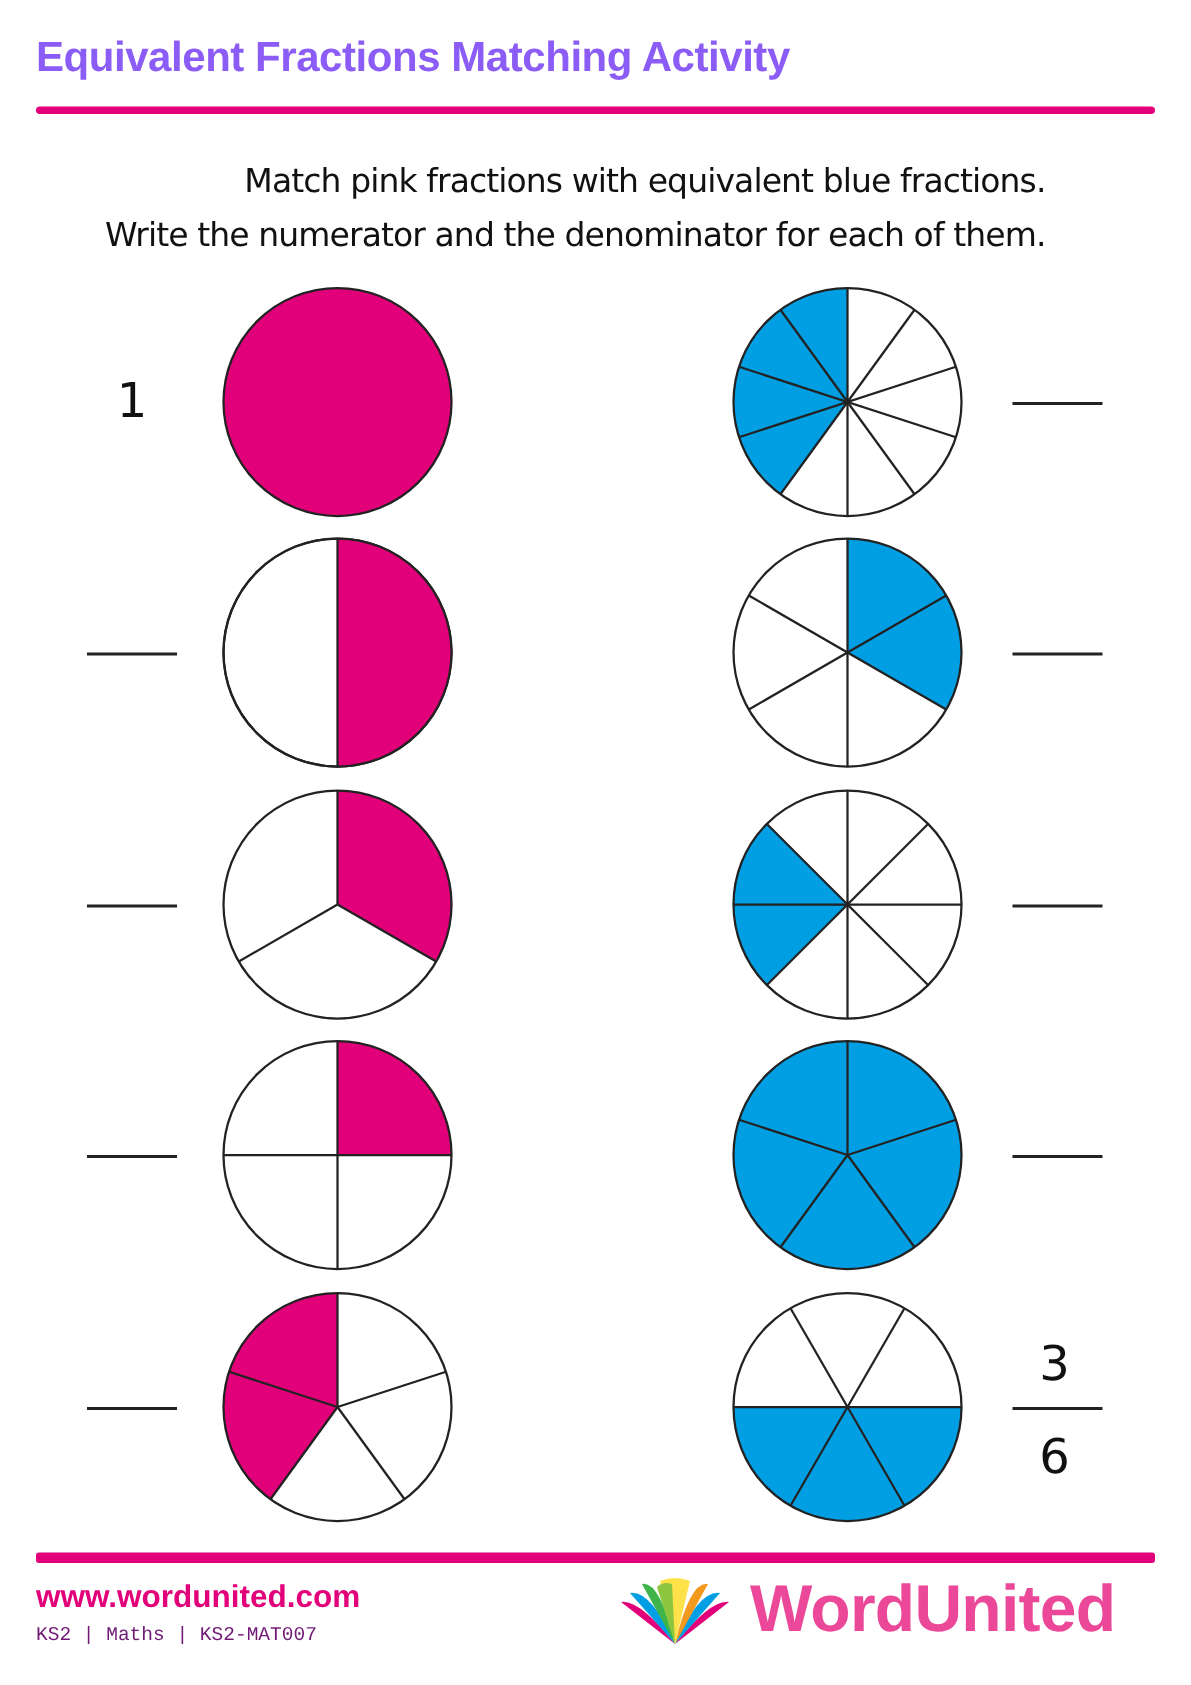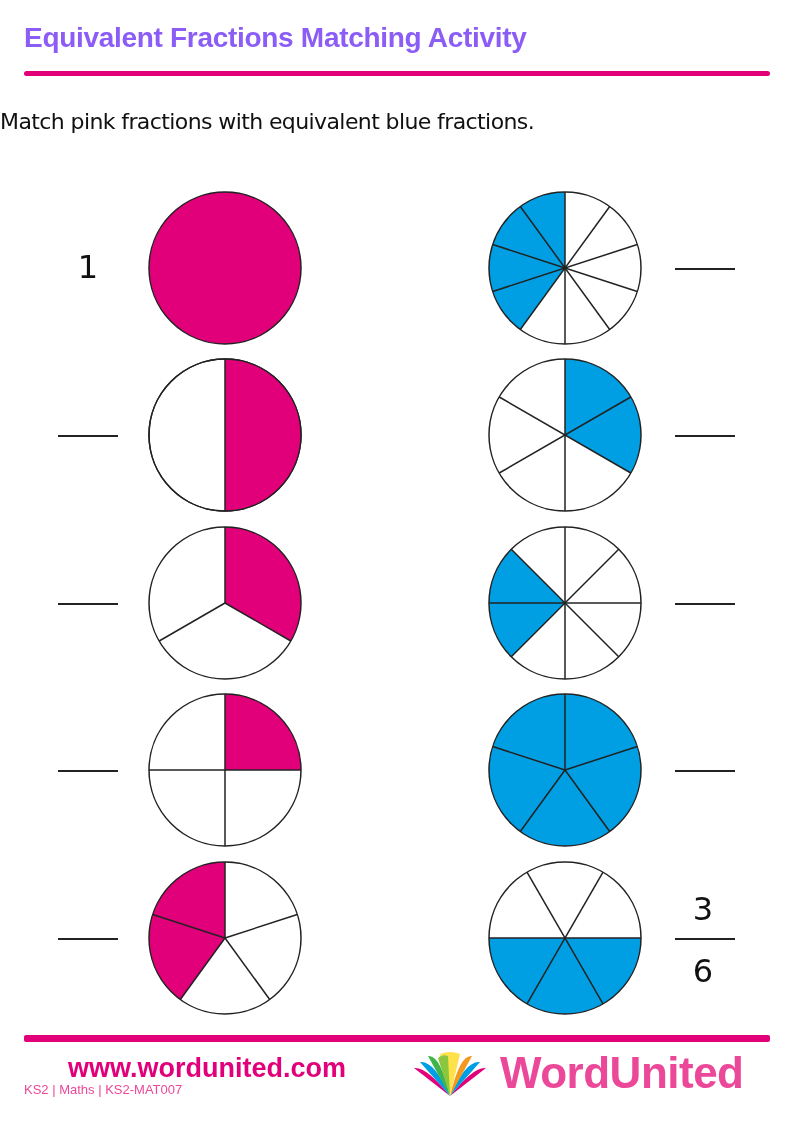--- a/index.html
+++ b/index.html
@@ -1,38 +1,39 @@
 <!DOCTYPE html>
 <html><head>
 <meta charset="utf-8">
 <style>
   html, body { margin: 0; padding: 0; background: #ffffff; }
   body { width: 794px; height: 1123px; position: relative; overflow: hidden; font-family: "DejaVu Sans", sans-serif; }
   .title { position: absolute; left: 24px; top: 22px; font-size: 28px; font-weight: bold; color: #8b5cf6; letter-spacing: -0.3px; font-family: "Liberation Sans", sans-serif; }
   .rule { position: absolute; left: 24px; width: 746px; height: 5px; background: #e2007a; border-radius: 3px; }
   .rule.top { top: 71px; }
   .rule.bottom { top: 1035px; height: 7px; border-radius: 2px; }
-  .instructions { position: absolute; left: 0; width: 697px; top: 104px; text-align: left; font-size: 22px; line-height: 36px; color: #111; font-family: "DejaVu Sans", sans-serif; }
+  .instructions { position: absolute; left: 0; width: 697px; top: 104px; text-align: right; font-size: 22px; line-height: 36px; color: #111; font-family: "DejaVu Sans", sans-serif; }
   .instructions div { letter-spacing: -0.6px; }
   svg.board { position: absolute; left: 0; top: 0; }
   .numlabel { position: absolute; font-size: 32px; color: #111; font-family: "DejaVu Sans", sans-serif; text-align: center; width: 60px; }
   .answer-line { position: absolute; width: 60px; height: 2px; background: #222; }
-  .url { position: absolute; left: 24px; top: 1053px; font-size: 27px; color: #e2007a; font-weight: bold; font-family: "Liberation Sans", sans-serif; margin-left: 44px; }
-  .meta { position: absolute; left: 24px; top: 1082px; font-size: 13px; color: #ec4899; font-family: Liberation Sans, sans-serif; }
+  .url { position: absolute; left: 24px; top: 1053px; font-size: 21px; color: #e2007a; font-weight: bold; font-family: "Liberation Sans", sans-serif; }
+  .meta { position: absolute; left: 24px; top: 1082px; font-size: 13px; color: #701a75; font-family: Liberation Mono, monospace; }
   .logo-text { position: absolute; left: 500px; top: 1048px; font-size: 44px; font-weight: bold; color: #ec4899; font-family: "Liberation Sans", sans-serif; letter-spacing: -0.5px; }
   .logo-icon { position: absolute; left: 412px; top: 1052px; }
 </style>
 </head>
 <body>
 
 <div class="title">Equivalent Fractions Matching Activity</div>
 <div class="rule top"></div>
 
 <div class="instructions">
   <div>Match pink fractions with equivalent blue fractions.</div>
+  <div>Write the numerator and the denominator for each of them.</div>
 </div>
 
 <svg class="board" width="794" height="1123">
 
   <g>
     <circle cx="225" cy="268" r="76" fill="#e2007a" stroke="#222" stroke-width="1.5"></circle>
   </g>
 
   <g>
     <circle cx="225" cy="435" r="76" fill="#fff" stroke="#222" stroke-width="1.5"></circle>

